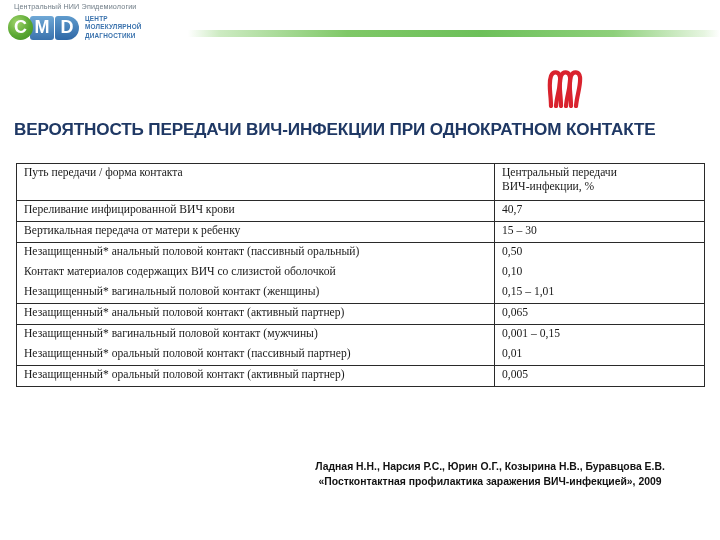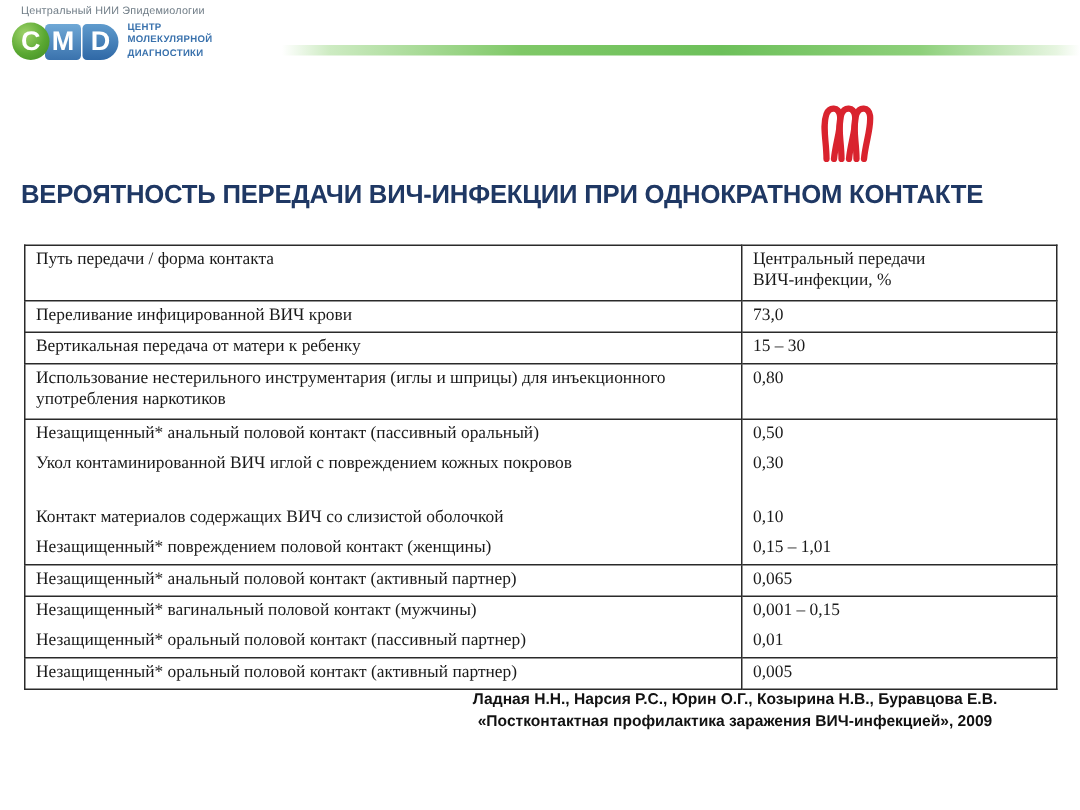--- a/index.html
+++ b/index.html
@@ -252,44 +252,36 @@
           <th>Путь передачи / форма контакта</th>
           <th>
             <span>Центральный передачи</span>
             <span class="hdr-line2">ВИЧ-инфекции, %</span>
           </th>
         </tr>
       </thead>
       <tbody>
         <tr class="data">
           <td>Переливание инфицированной ВИЧ крови</td>
-          <td>73,0</td>
+          <td>40,7</td>
         </tr>
         <tr class="data">
           <td>Вертикальная передача от матери к ребенку</td>
           <td>15 – 30</td>
         </tr>
-        <tr class="tall">
-          <td>Использование нестерильного инструментария (иглы и шприцы) для инъекционного употребления наркотиков</td>
-          <td>0,80</td>
-        </tr>
         <tr class="data no-bottom">
           <td>Незащищенный* анальный половой контакт (пассивный оральный)</td>
           <td>0,50</td>
         </tr>
-        <tr class="tall no-top no-bottom">
-          <td>Укол контаминированной ВИЧ иглой с повреждением кожных покровов</td>
-          <td>0,30</td>
-        </tr>
         <tr class="data no-top no-bottom">
           <td>Контакт материалов содержащих ВИЧ со слизистой оболочкой</td>
           <td>0,10</td>
         </tr>
         <tr class="data no-top">
-          <td>Незащищенный* повреждением половой  контакт (женщины)</td>
+          <td>Незащищенный* вагинальный половой  контакт (женщины)</td>
           <td>0,15 – 1,01</td>
         </tr>
         <tr class="data">
           <td>Незащищенный* анальный половой контакт (активный партнер)</td>
           <td>0,065</td>
         </tr>
         <tr class="data no-bottom">
           <td>Незащищенный* вагинальный половой  контакт (мужчины)</td>
           <td>0,001 – 0,15</td>
         </tr>

